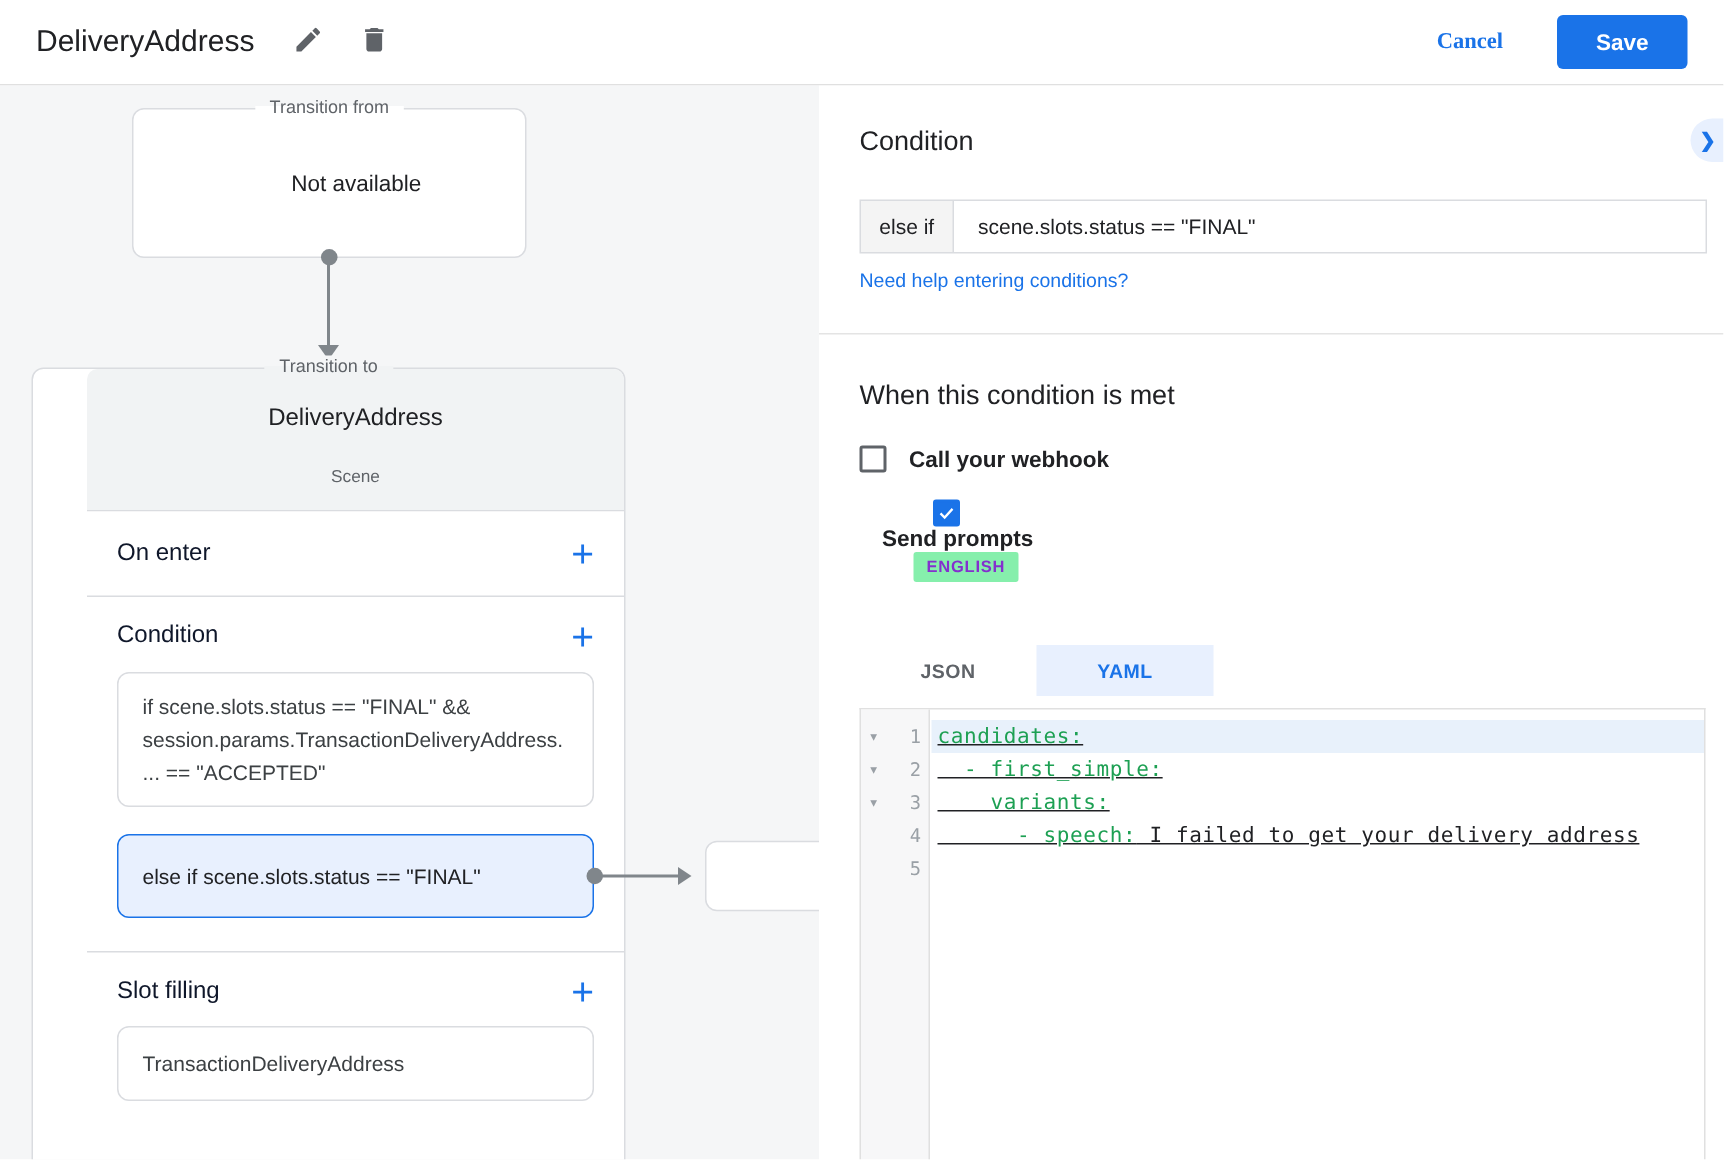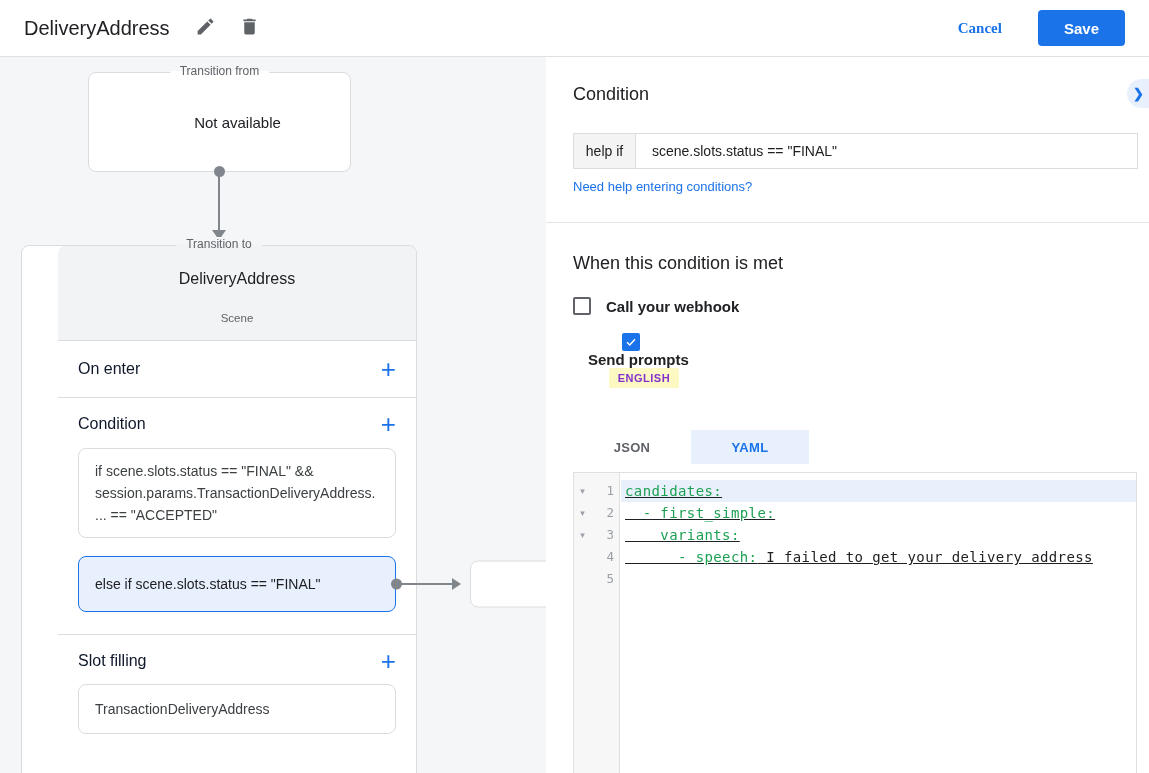--- a/index.html
+++ b/index.html
@@ -61,21 +61,21 @@
   .help-link { position:absolute; left:27px; top:122px; font-size:13px; color:#1a73e8; text-decoration:none; cursor:pointer; }
   .hdivider { position:absolute; left:0; right:0; top:165px; height:1px; background:#e4e4e4; }
   .when-title { position:absolute; left:27px; top:196px; font-size:18px; color:#202124; }
   .check-row { position:absolute; left:27px; display:flex; align-items:center; cursor:pointer; }
   .row-webhook { top:240px; }
   .row-prompts { top:276px;flex-direction:column; }
   .cbx { width:18px; height:18px; border:2px solid #5f6368; border-radius:2px; background:#fff; flex:none; }
   .cbx.checked { border-color:#1a73e8; background:#1a73e8; display:flex; align-items:center; justify-content:center; }
   .cbx.checked svg { fill:none; stroke:#fff; stroke-width:3; }
   .check-label { margin-left:15px; font-size:15px; font-weight:700; color:#202124; }
-  .locale-badge { margin-left:26px; font-size:11px; font-weight:700; letter-spacing:.5px; color:#8430ce; background:#fef9c3; padding:4px 9px; border-radius:2px; }
+  .locale-badge { margin-left:26px; font-size:11px; font-weight:700; letter-spacing:.5px; color:#8430ce; background:#86efac; padding:4px 9px; border-radius:2px; }
   .feedback { position:absolute; left:27px; top:321px; width:556px; font-size:13px; line-height:17px; color:#3c4043; }
   .inline-help { color:#1a73e8; text-decoration:none; cursor:pointer; }
   .tabs { position:absolute; left:27px; top:373px; display:flex; }
   .tab { width:118px; height:34px; display:flex; align-items:center; justify-content:center; font-size:13px; font-weight:700; letter-spacing:.3px; color:#5f6368; cursor:pointer; background:#fff; border:none; font-family:"Liberation Sans",sans-serif; }
   .tab.active { background:#e8f0fe; color:#1a73e8; }
 
   
   .editor { position:absolute; left:27px; top:415px; width:564px; height:301px; border:1px solid #e0e0e0; border-bottom:none; background:#fff; }
   .ed-gutter { position:absolute; left:0; top:0; bottom:0; width:46px; background:#f7f7f8; border-right:1px solid #e0e0e0; }
   .ed-rows { position:relative; padding-top:7px; }
@@ -160,21 +160,21 @@
   </div>
 
   <div class="right">
 
     <div class="cond-title">Condition</div>
     <button class="collapse-btn">
       <span>❯</span>
     </button>
 
     <div class="cond-row">
-      <div class="cond-prefix">help if</div>
+      <div class="cond-prefix">else if</div>
       <input class="cond-input" value="scene.slots.status == &quot;FINAL&quot;" style="">
     </div>
 
     <a class="help-link">Need help entering conditions?</a>
 
     <div class="hdivider"></div>
 
     <div class="when-title">When this condition is met</div>
 
     <div class="check-row row-webhook">

